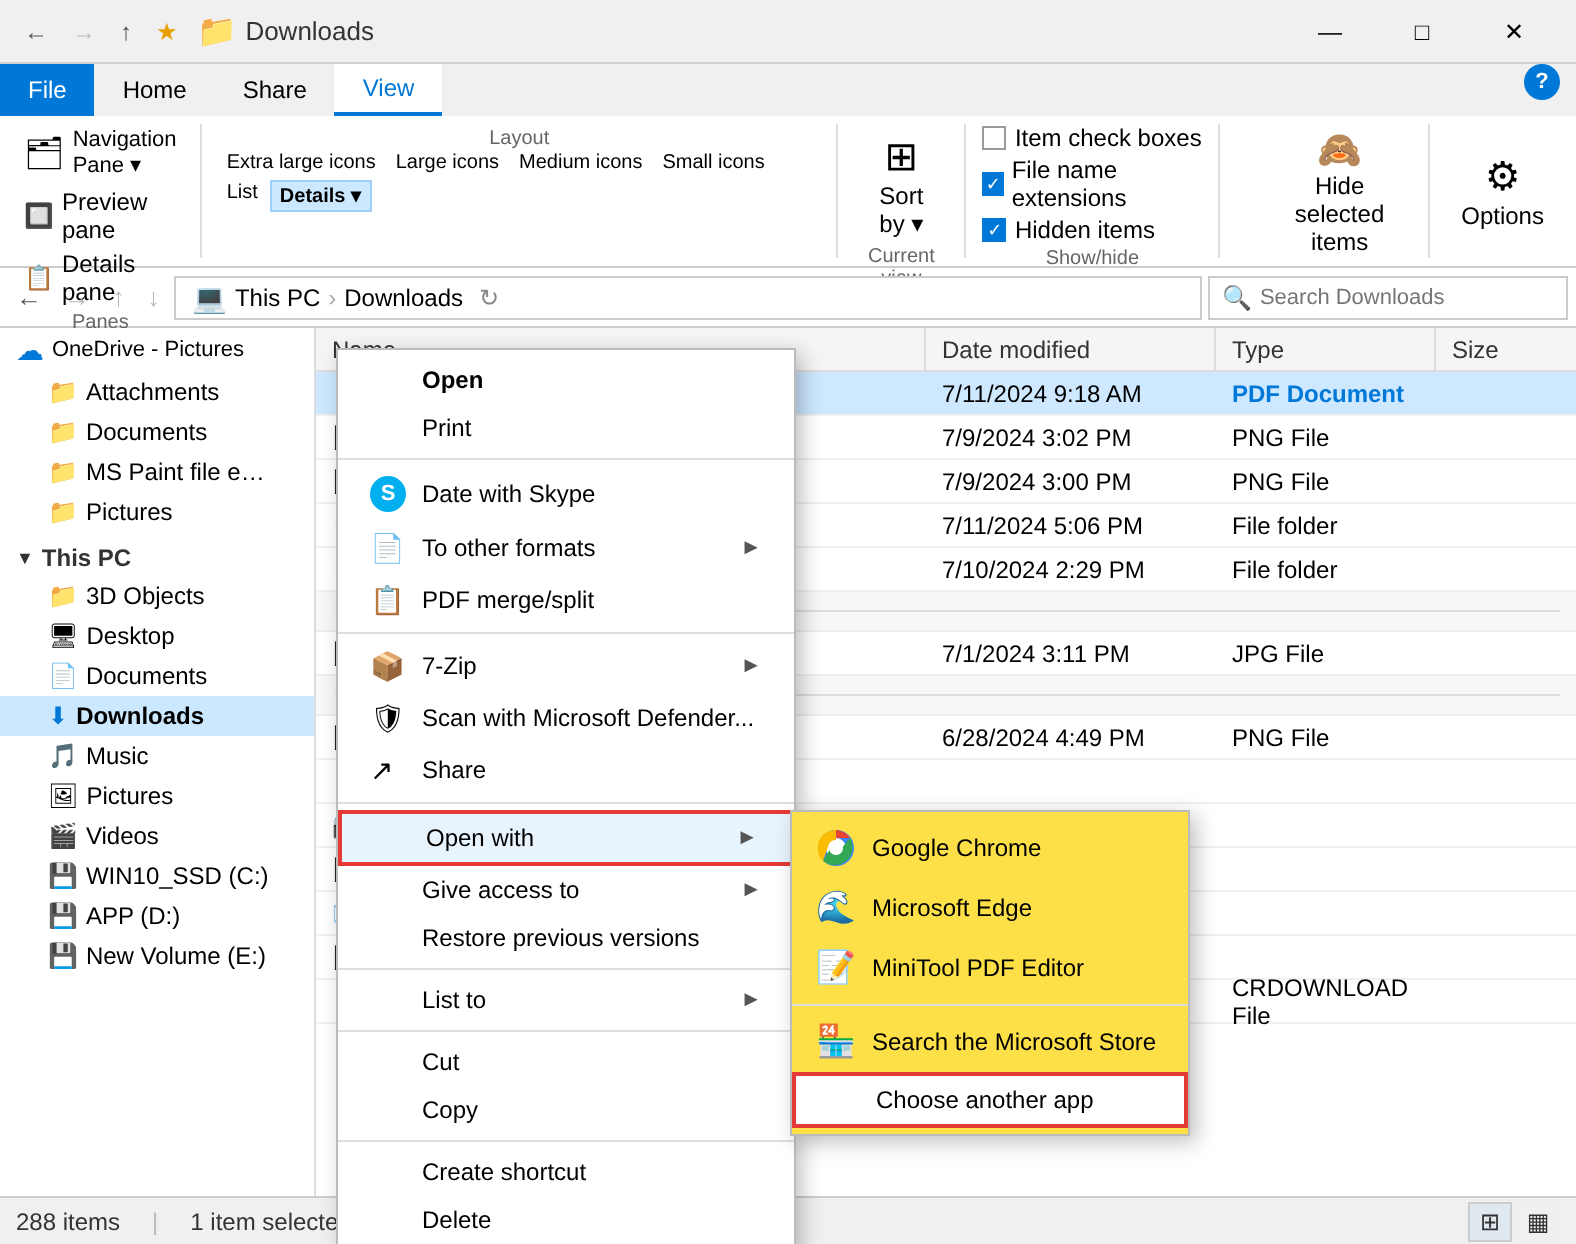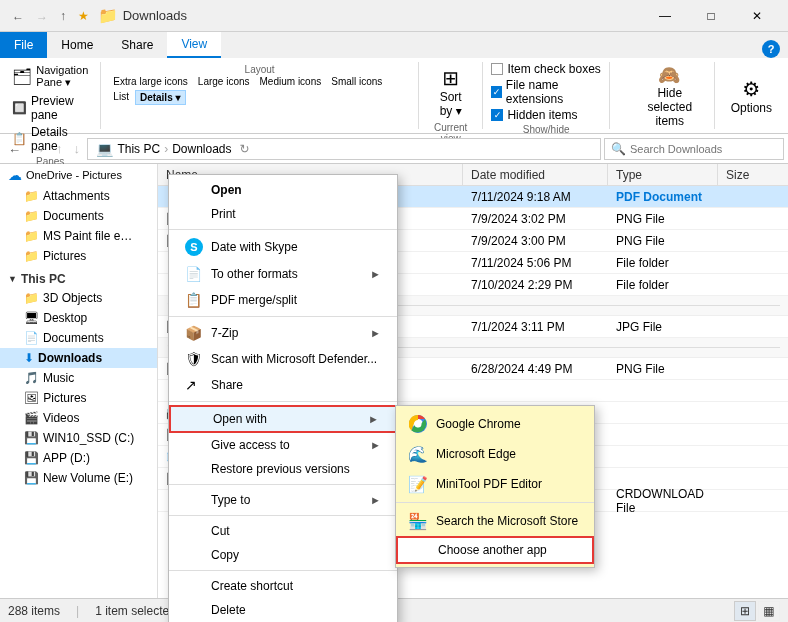--- a/index.html
+++ b/index.html
@@ -22,21 +22,21 @@
   </div>
   <span style="font-size:16px; color:#e8a000; margin-right:4px;">📁</span>
   <span style="font-size:13px; color:#333; flex:1;">Downloads</span>
   <div style="display:flex;">
     <button style="width:46px; height:32px; border:none; background:transparent; cursor:pointer; font-size:12px;">—</button>
     <button style="width:46px; height:32px; border:none; background:transparent; cursor:pointer; font-size:12px;">□</button>
     <button style="width:46px; height:32px; border:none; background:transparent; cursor:pointer; font-size:12px;">✕</button>
   </div>
 </div>
 
-<div style="background:#f0f0f0; height:26px; display:flex; align-items:flex-end; padding:0 0; border-bottom:none;">
+<div style="background:#f0f0f0; height:26px; display:flex; align-items:flex-start; padding:0 0; border-bottom:none;">
   <div style="background:#0078d7; color:white; padding:4px 14px; font-size:12px; cursor:pointer; height:26px; display:flex; align-items:center;">File</div>
   <div style="padding:4px 14px; font-size:12px; cursor:pointer; height:26px; display:flex; align-items:center;">Home</div>
   <div style="padding:4px 14px; font-size:12px; cursor:pointer; height:26px; display:flex; align-items:center;">Share</div>
   <div style="padding:4px 14px; font-size:12px; cursor:pointer; border-bottom:2px solid #0078d7; background:white; height:26px; display:flex; align-items:center; color:#0078d7;">View</div>
   <div style="margin-left:auto; margin-right:8px; width:18px; height:18px; border-radius:50%; background:#0078d7; color:white; display:flex; align-items:center; justify-content:center; font-size:11px; font-weight:bold; cursor:pointer;">?</div>
 </div>
 
 <div style="background:white; border-bottom:1px solid #ccc; padding:4px 8px; display:flex; align-items:stretch; gap:4px; height:76px;">
 
   <div style="display:flex; flex-direction:column; border-right:1px solid #ddd; padding-right:8px; margin-right:4px;">
@@ -383,21 +383,21 @@
         <span style="width:18px; font-size:14px;">↗</span>
         <span>Share</span>
       </div>
       <div style="height:1px; background:#ddd; margin:3px 0;"></div>
 
       <div style="display:flex; align-items:center; padding:5px 16px; cursor:pointer; gap:8px; font-size:13px; background:#e8f4fd; border:2px solid #e53935; position:relative;">
         <span style="width:18px;"></span>
         <span style="flex:1;">Open with</span>
         <span style="margin-left:auto; font-size:11px; color:#555;">►</span>
 
-        <div style="position:absolute; left:100%; top:-2px; background:#fef9c3; border:1px solid #bbb; box-shadow:3px 3px 10px rgba(0,0,0,0.25); min-width:200px; z-index:300; padding:3px 0;">
+        <div style="position:absolute; left:100%; top:-2px; background:#fde047; border:1px solid #bbb; box-shadow:3px 3px 10px rgba(0,0,0,0.25); min-width:200px; z-index:300; padding:3px 0;">
           <div style="display:flex; align-items:center; padding:5px 12px; cursor:pointer; gap:8px; font-size:13px;">
             <span style="width:20px; height:20px; display:flex; align-items:center; justify-content:center; font-size:16px;">
 
               <svg width="18" height="18" viewBox="0 0 18 18">
                   <circle cx="9" cy="9" r="9" fill="#4285f4"></circle>
                   <circle cx="9" cy="9" r="5" fill="white"></circle>
                   <path d="M9 4h7a9 9 0 0 0-7-4z" fill="#ea4335"></path>
                   <path d="M16 4A9 9 0 0 1 2.5 15.5L6 9.5a5 5 0 0 0 3 3z" fill="#34a853"></path>
                   <path d="M2.5 15.5A9 9 0 0 1 9 0v5a4 4 0 0 0-3.5 2z" fill="#fbbc05"></path>
                   <circle cx="9" cy="9" r="3.5" fill="white"></circle>
@@ -432,21 +432,21 @@
         <span style="margin-left:auto; font-size:11px; color:#555;">►</span>
       </div>
       <div style="display:flex; align-items:center; padding:5px 16px; cursor:pointer; gap:8px; font-size:13px;">
         <span style="width:18px;"></span>
         <span>Restore previous versions</span>
       </div>
       <div style="height:1px; background:#ddd; margin:3px 0;"></div>
 
       <div style="display:flex; align-items:center; padding:5px 16px; cursor:pointer; gap:8px; font-size:13px;">
         <span style="width:18px;"></span>
-        <span>Type to</span>
+        <span>List to</span>
         <span style="margin-left:auto; font-size:11px; color:#555;">►</span>
       </div>
       <div style="height:1px; background:#ddd; margin:3px 0;"></div>
 
       <div style="display:flex; align-items:center; padding:5px 16px; cursor:pointer; gap:8px; font-size:13px;">
         <span style="width:18px;"></span>
         <span>Cut</span>
       </div>
       <div style="display:flex; align-items:center; padding:5px 16px; cursor:pointer; gap:8px; font-size:13px;">
         <span style="width:18px;"></span>

